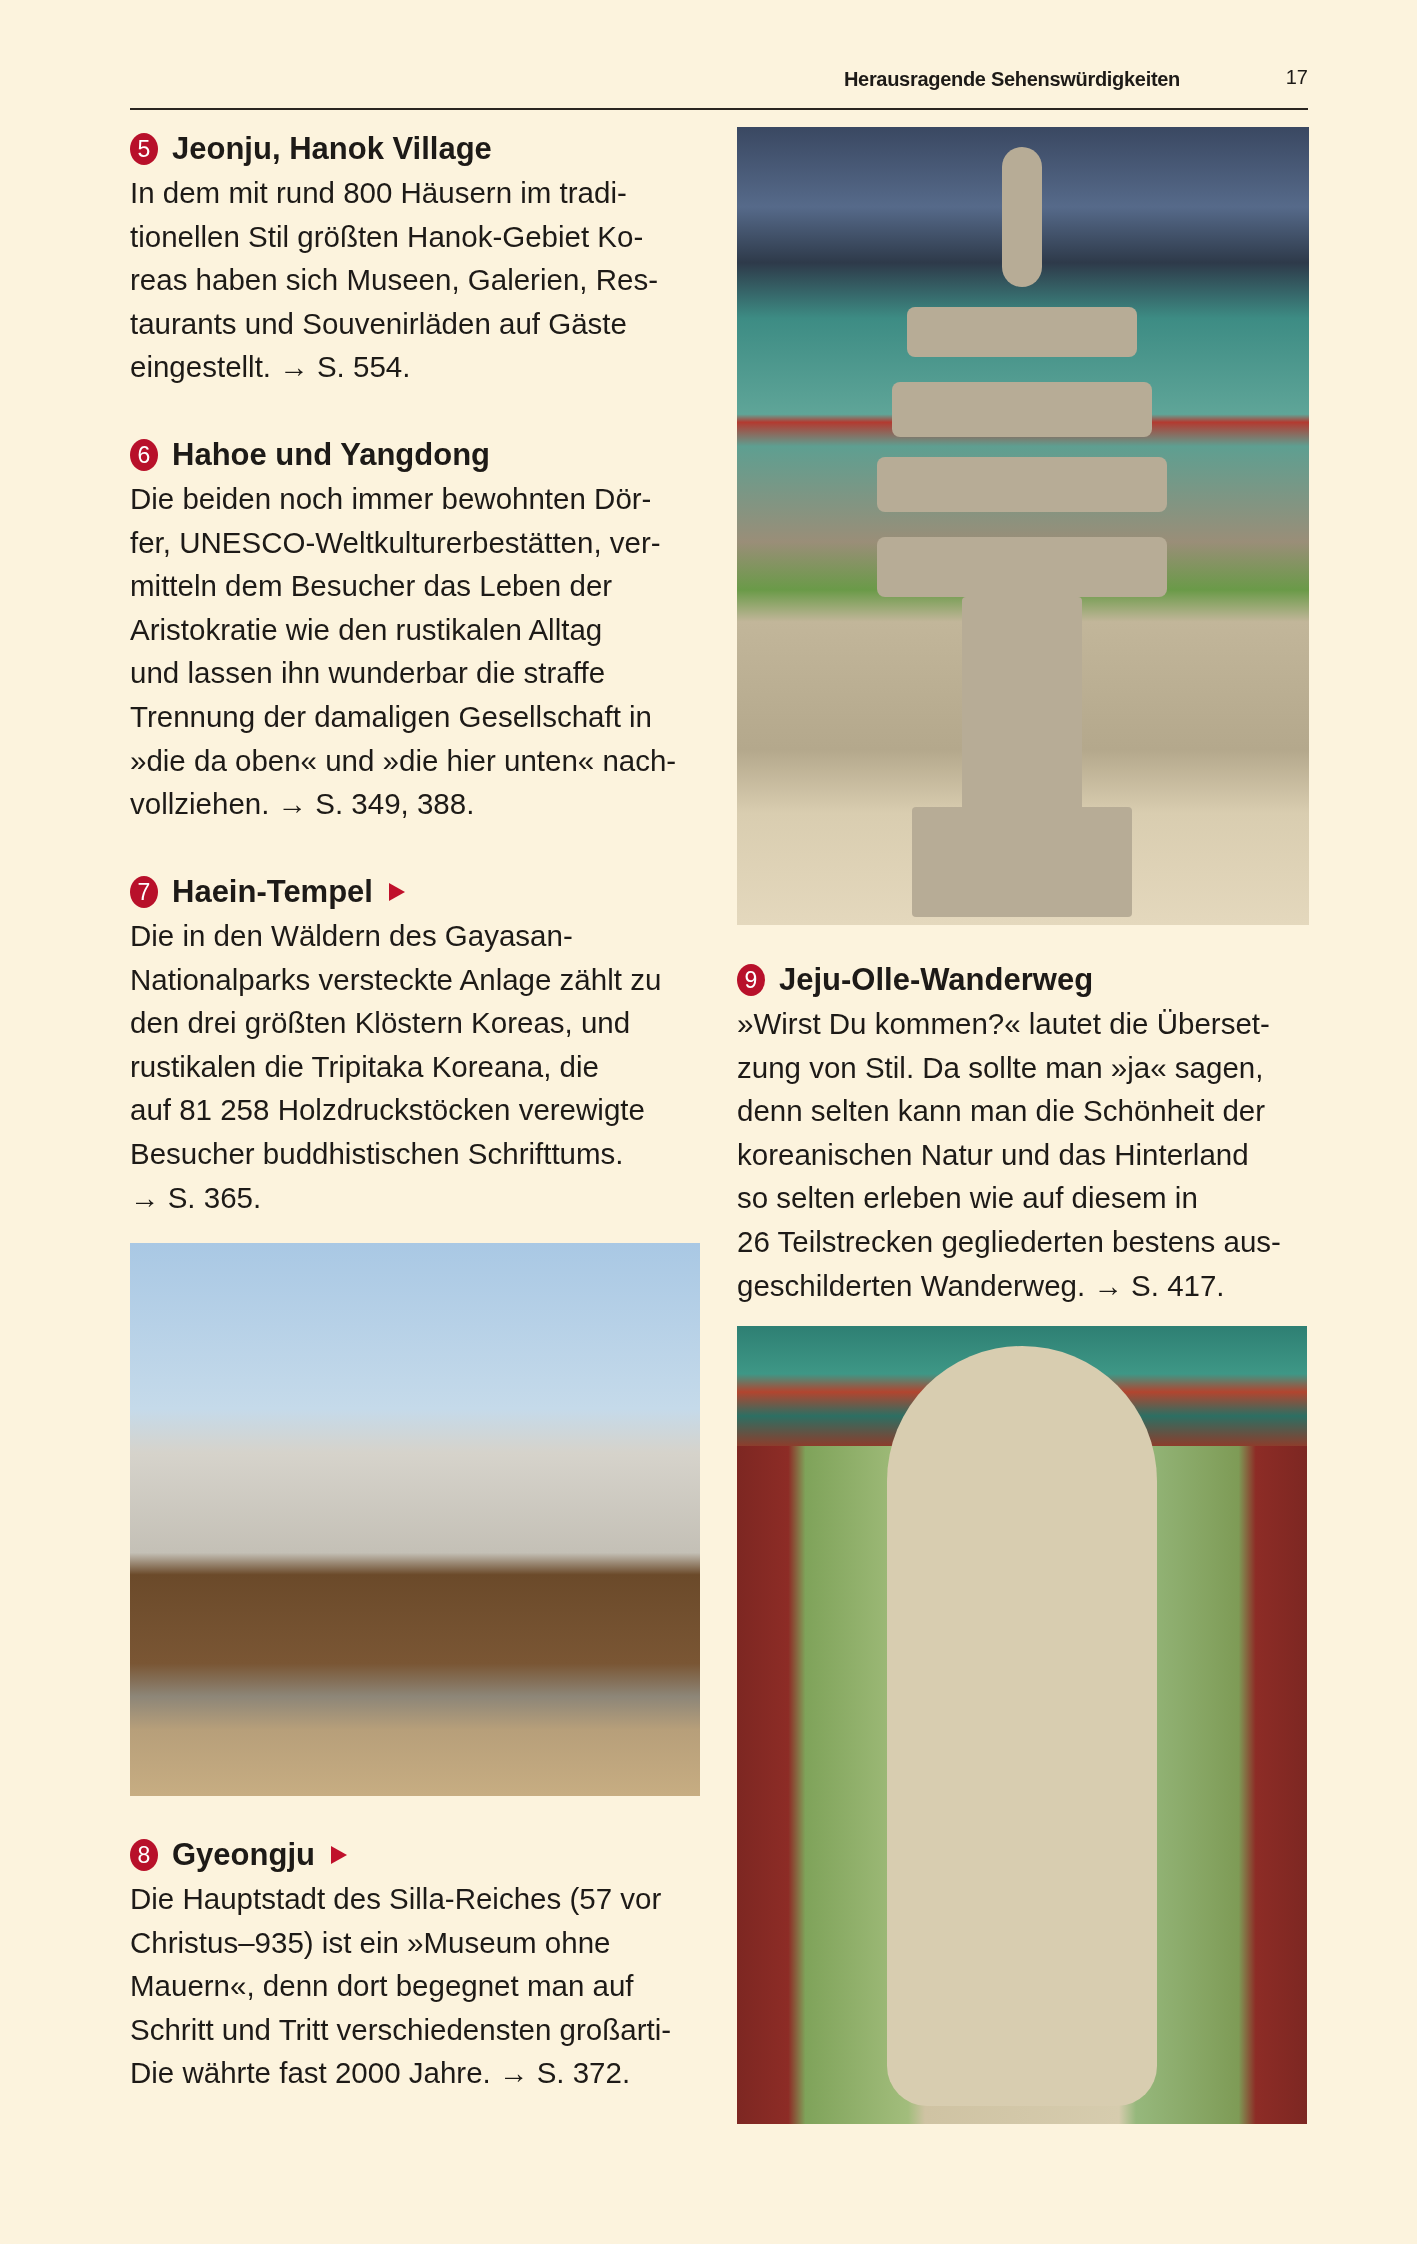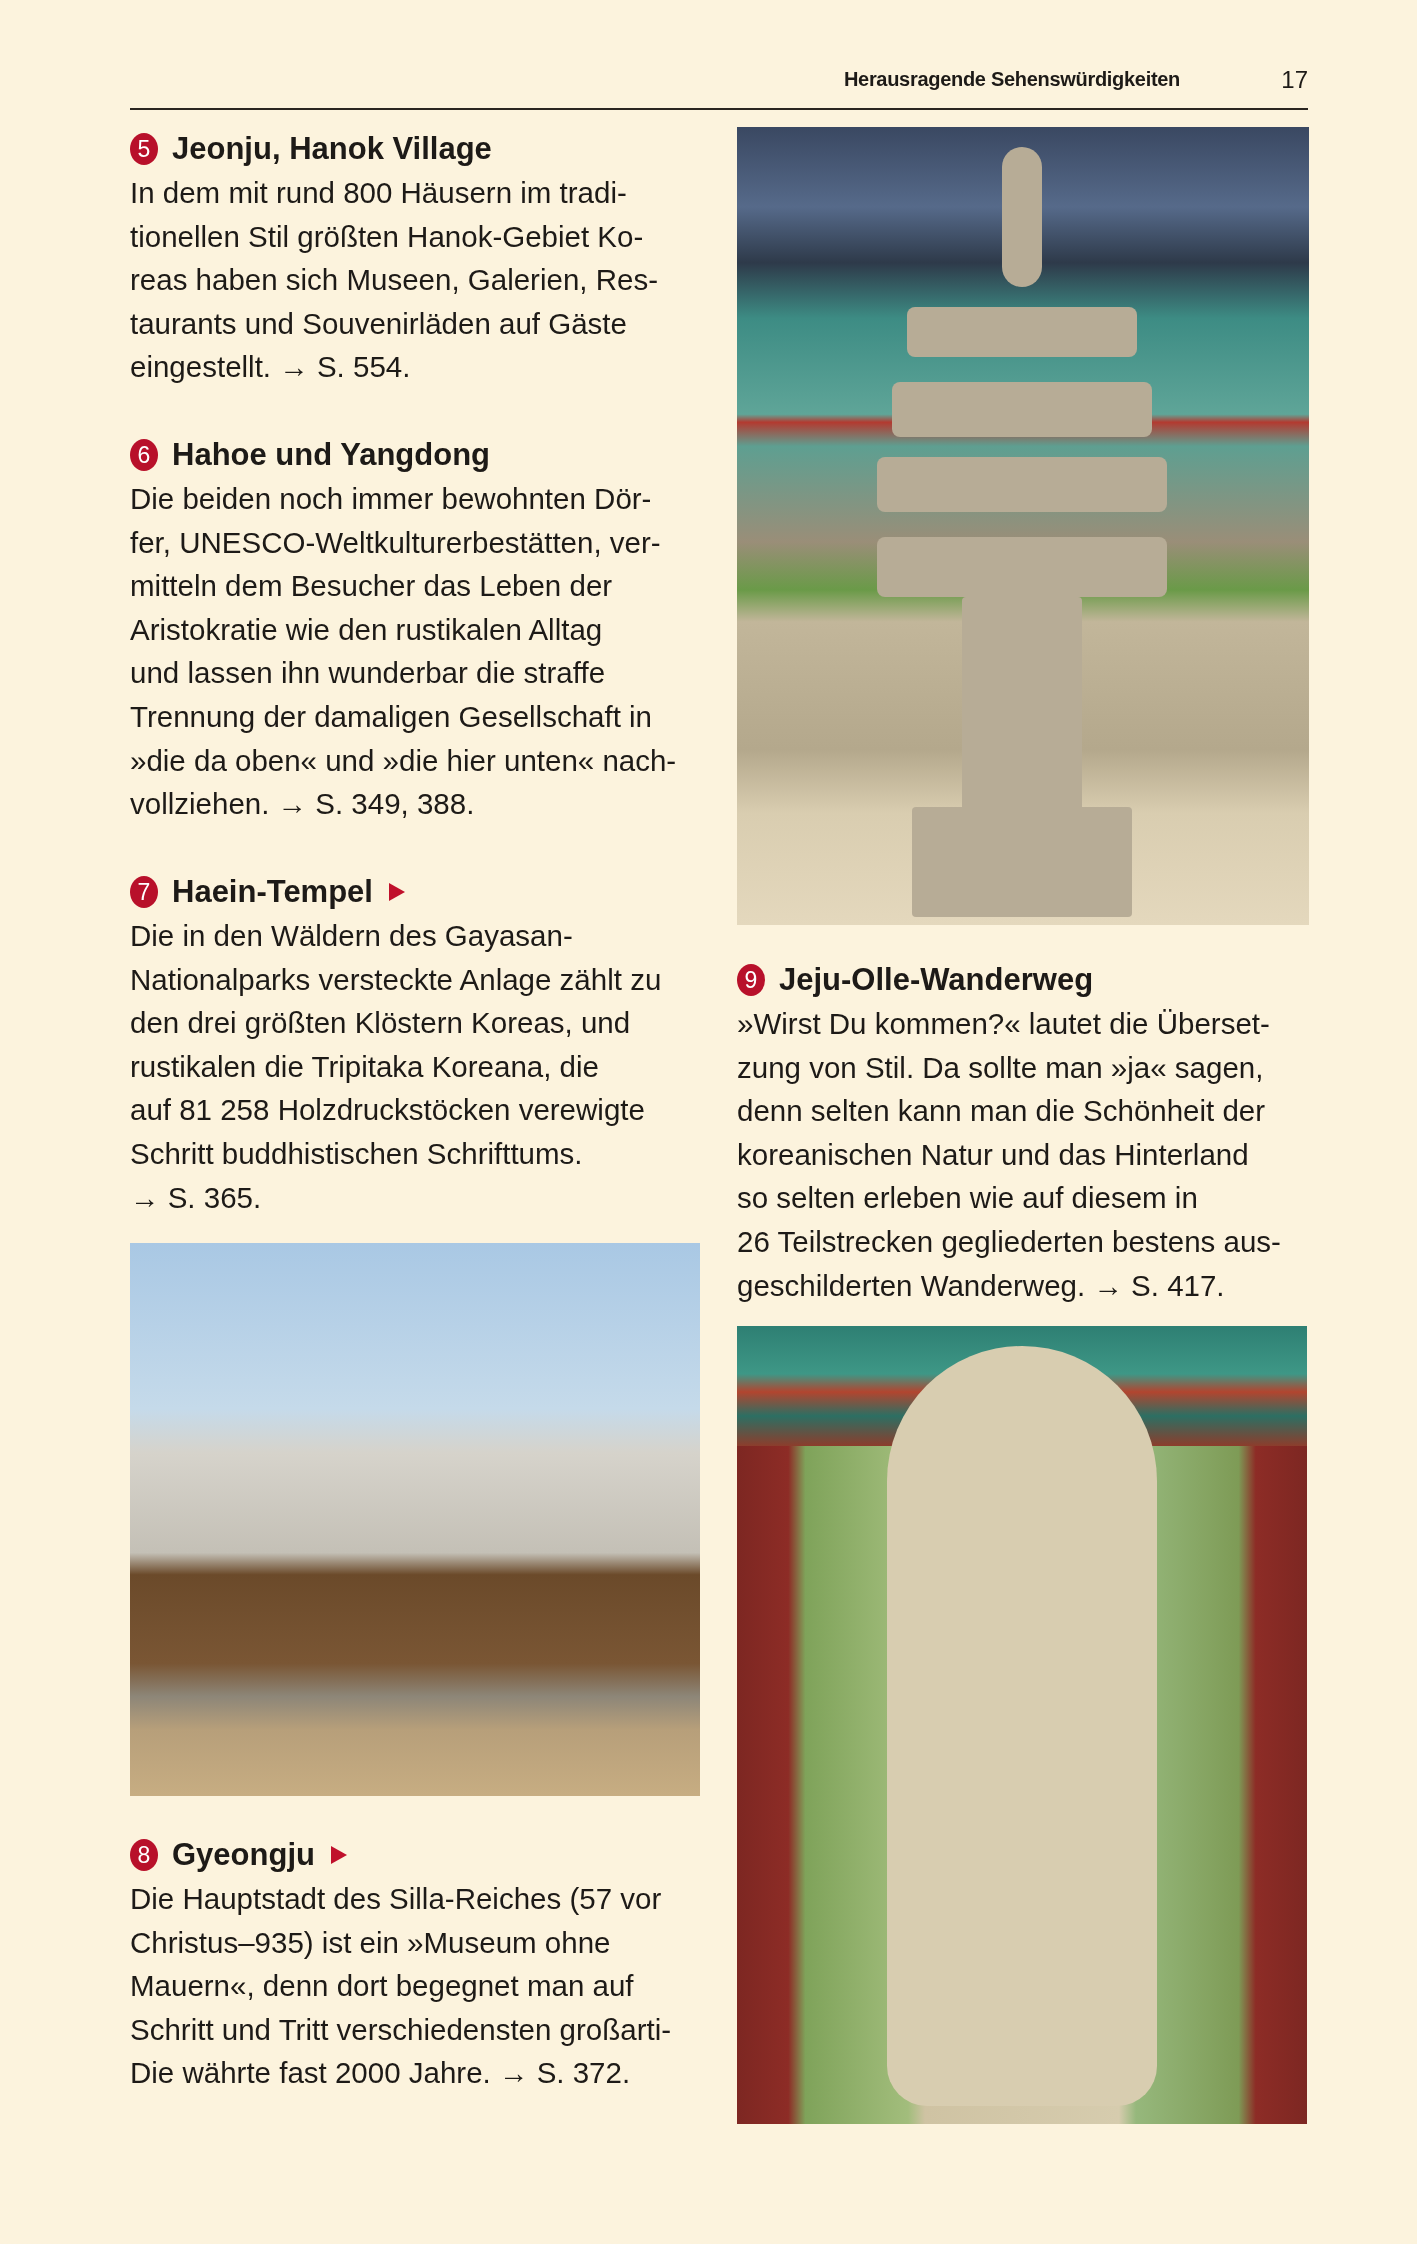--- a/index.html
+++ b/index.html
@@ -5,21 +5,21 @@
   html, body { margin:0; padding:0; }
   body {
     width:1417px; height:2244px; background:#fcf3dd; position:relative; overflow:hidden;
     font-family:"Liberation Sans", sans-serif; color:#1d1a17;
   }
   .header {
     position:absolute; left:130px; top:60px; width:1178px; height:48px;
     border-bottom:2px solid #2a2520;
   }
   .header-title { position:absolute; right:128px; top:8px; font-weight:bold; font-size:20px; letter-spacing:-0.3px; }
-  .header-page { position:absolute; right:0; top:6px; font-size:24px; }
+  .header-page { position:absolute; right:0; top:6px; font-size:20px; }
   .col { position:absolute; }
   .entry-head { font-weight:bold; font-size:31px; line-height:44px; display:flex; align-items:center; white-space:nowrap; }
   .num {
     display:inline-flex; align-items:center; justify-content:center;
     width:28px; height:32px; border-radius:50%; background:#b8102a; color:#fff;
     font-weight:normal; font-size:23px; margin-right:14px;
   }
   .tri { width:0; height:0; border-top:9px solid transparent; border-bottom:9px solid transparent; border-left:16px solid #c0102b; margin-left:16px; }
   .entry-body { font-size:29.5px; line-height:43.6px; text-align:justify; hyphens:manual; }
   .photo { position:absolute; overflow:hidden; }
@@ -81,21 +81,21 @@
       <span class="num">7</span>
       <span>Haein-Tempel</span>
       <span class="tri"></span>
     </div>
   <div class="entry-body">
     <div>Die in den Wäldern des Gayasan-</div>
     <div>Nationalparks versteckte Anlage zählt zu</div>
     <div>den drei größten Klöstern Koreas, und</div>
     <div>rustikalen die Tripitaka Koreana, die</div>
     <div>auf 81 258 Holzdruckstöcken verewigte</div>
-    <div>Schritt buddhistischen Schrifttums.</div>
+    <div>Besucher buddhistischen Schrifttums.</div>
     <div>→ S. 365.</div>
   </div>
 </div>
 
 <div class="photo" id="photo-hanok"></div>
 
 <div class="col" style="left:130px; top:1833px; width:572px;">
   <div class="entry-head">
       <span class="num">8</span>
       <span>Gyeongju</span>

